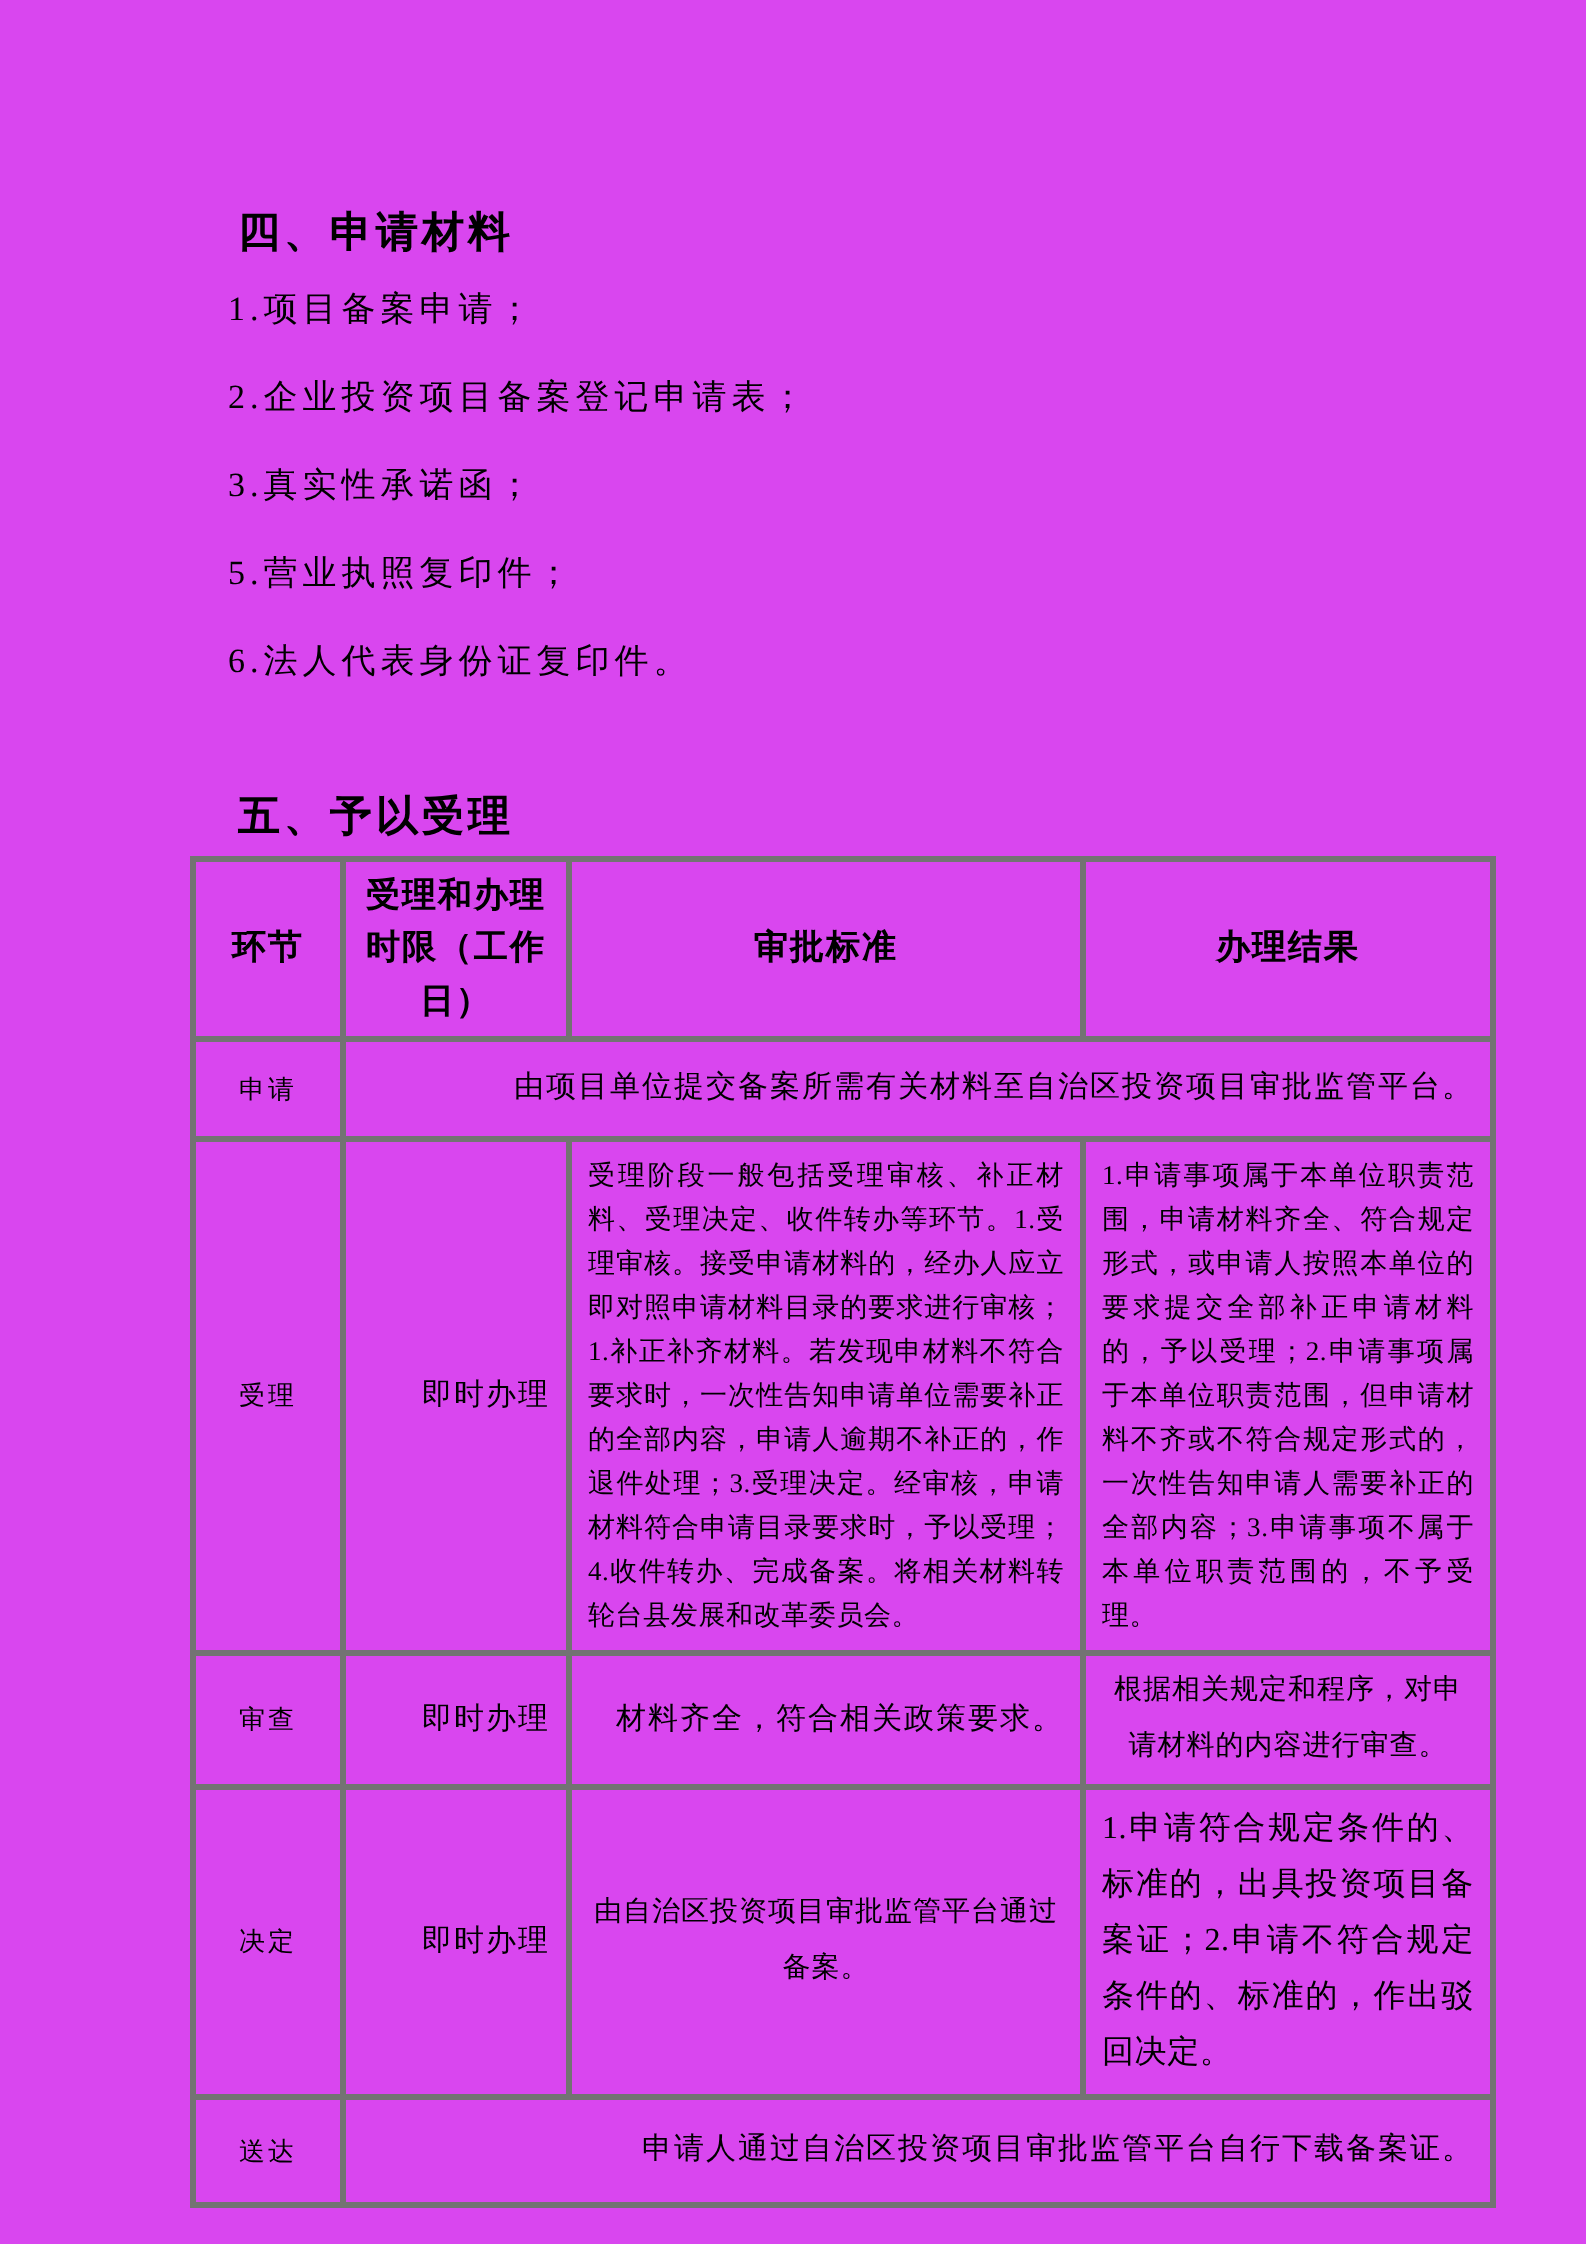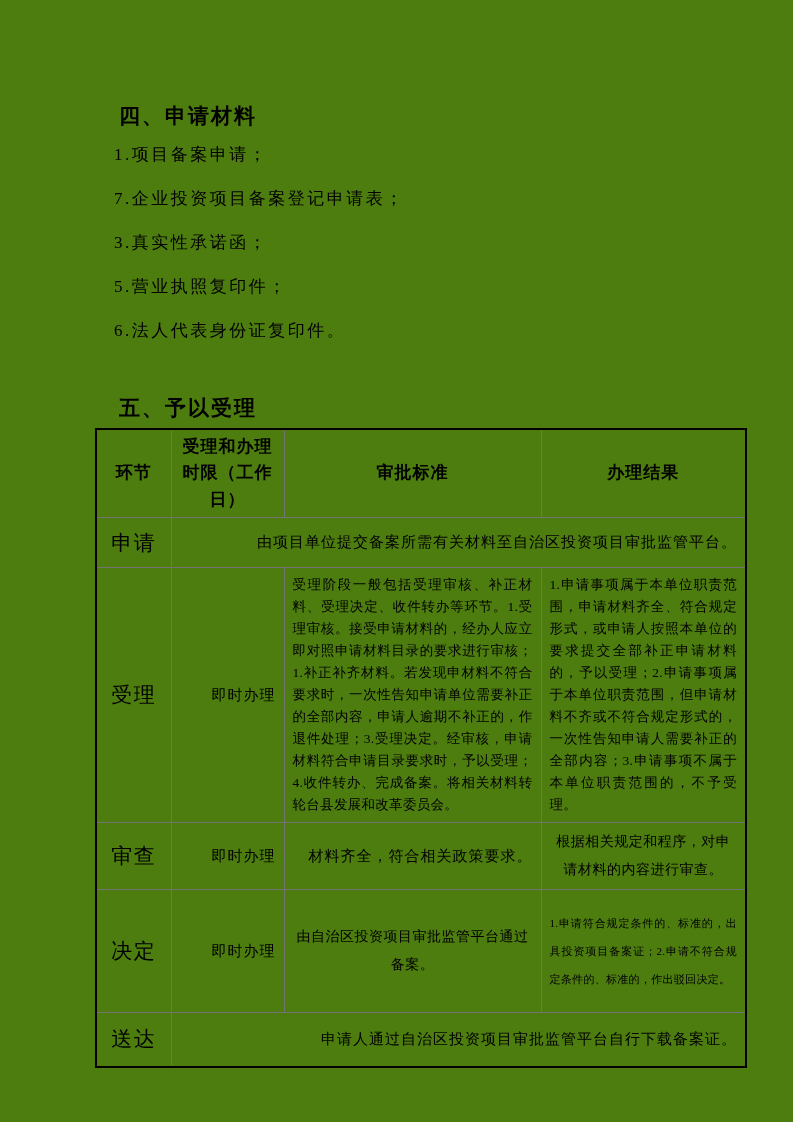--- a/index.html
+++ b/index.html
@@ -4,21 +4,21 @@
 <style>
   html, body {
     margin: 0;
     padding: 0;
     background: #ffffff;
   }
   .page {
     position: relative;
     width: 793px;
     height: 1122px;
-    background: #4d7c0f;
+    background: #d946ef;
     color: #000000;
     font-family: "Liberation Serif", "DejaVu Serif", serif;
     overflow: hidden;
   }
   .heading {
     position: absolute;
     left: 119px;
     font-family: "Liberation Sans", "DejaVu Sans", sans-serif;
     font-weight: 700;
     font-size: 21px;
@@ -46,21 +46,21 @@
     left: 95px;
     top: 428px;
     width: 650px;
     table-layout: fixed;
     border-collapse: collapse;
     border: 2px solid #000000;
     font-size: 16px;
   }
   .process-table th,
   .process-table td {
-    border: 1px solid #737373;
+    border: 3px solid #737373;
     vertical-align: middle;
     padding: 4px 8px;
     overflow: hidden;
   }
   .process-table th {
     font-family: "Liberation Sans", "DejaVu Sans", sans-serif;
     font-weight: 700;
     font-size: 17px;
     text-align: center;
     line-height: 1.55;
@@ -69,39 +69,39 @@
   }
   tr.row-header   { height: 60px; }
   tr.row-apply    { height: 50px; }
   tr.row-accept   { height: 240px; }
   tr.row-review   { height: 67px; }
   tr.row-decision { height: 123px; }
   tr.row-delivery { height: 54px; }
 
   td.step {
     text-align: center;
-    font-size: 21px;
+    font-size: 13px;
     letter-spacing: 1.5px;
   }
   td.center {
     text-align: right;
     font-size: 15px;
     letter-spacing: 1px;
     line-height: 1.9;
   }
   td.longtext {
     font-size: 13.5px;
     line-height: 22px;
     letter-spacing: 0.3px;
     text-align: justify;
     text-align-last: left;
     padding: 6px 8px;
   }
   td.longtext-md {
-    font-size: 11px;
+    font-size: 16px;
     line-height: 28px;
     letter-spacing: 0.3px;
     text-align: justify;
     text-align-last: left;
     padding: 6px 8px;
   }
   td.center-md {
     text-align: center;
     font-size: 14px;
     letter-spacing: 0.5px;
@@ -110,21 +110,21 @@
 </style>
 </head>
 <body>
 
 <div class="page">
 
   <div class="heading heading-materials">四、申请材料</div>
 
   <div class="materials">
     <div class="item">1.项目备案申请；</div>
-    <div class="item">7.企业投资项目备案登记申请表；</div>
+    <div class="item">2.企业投资项目备案登记申请表；</div>
     <div class="item">3.真实性承诺函；</div>
     <div class="item">5.营业执照复印件；</div>
     <div class="item">6.法人代表身份证复印件。</div>
   </div>
 
   <div class="heading heading-process">五、予以受理</div>
 
   <table class="process-table">
     <colgroup>
       <col style="width:75px">

